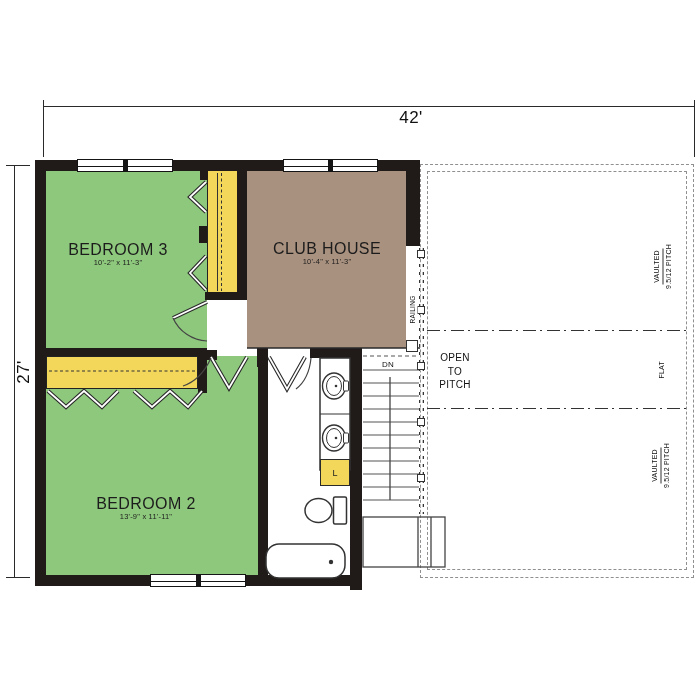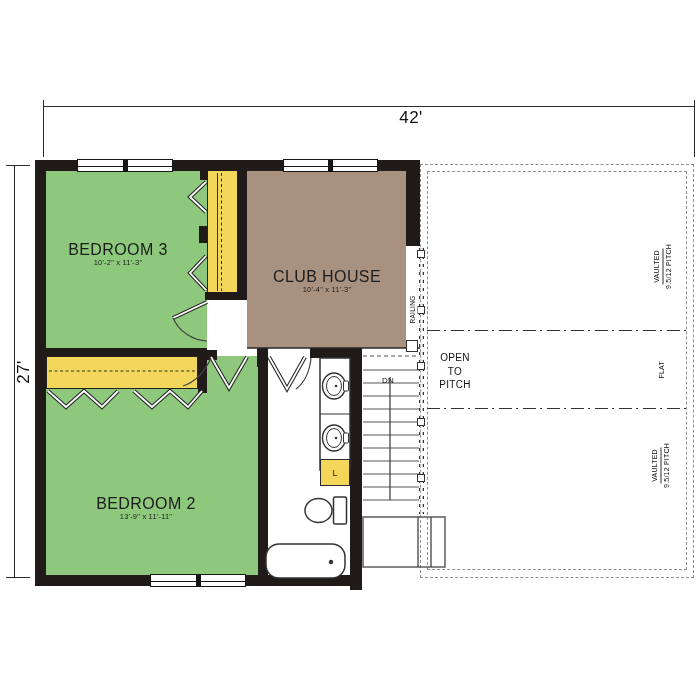--- a/index.html
+++ b/index.html
@@ -165,30 +165,30 @@
   <div class="railing-post" style="left:417px;top:306px;"></div>
   <div class="railing-post" style="left:417px;top:362px;"></div>
   <div class="railing-post" style="left:417px;top:418px;"></div>
   <div class="railing-post" style="left:417px;top:474px;"></div>
   <div class="railing-post" style="left:406px;top:340px;width:12px;height:12px;"></div>
 
   <div class="room-label" style="left:58px;top:243px;width:120px;">
     <div class="rn">BEDROOM 3</div>
     <div class="rs">10'-2" x 11'-3"</div>
   </div>
-  <div class="room-label" style="left:267px;top:242px;width:120px;margin-top:28px;">
+  <div class="room-label" style="left:267px;top:242px;width:120px;">
     <div class="rn">CLUB HOUSE</div>
     <div class="rs">10'-4" x 11'-3"</div>
   </div>
   <div class="room-label" style="left:86px;top:485px;width:120px;margin-top:12px;">
     <div class="rn">BEDROOM 2</div>
     <div class="rs">13'-9" x 11'-11"</div>
   </div>
 
-  <div class="smalltext" style="left:368px;top:358px;width:40px;font-size:8px;margin-top:16px;">DN</div>
+  <div class="smalltext" style="left:368px;top:358px;width:40px;font-size:8px;">DN</div>
 
   <div class="smalltext rot" style="left:390px;top:304px;width:44px;font-size:6.5px;background:#fff;line-height:11px;">RAILING</div>
 
   <div class="smalltext" style="left:423px;top:351px;width:64px;">
     <div>OPEN</div>
     <div>TO</div>
     <div>PITCH</div>
   </div>
 
   <div class="vblock" style="left:630px;top:256px;width:64px;">

